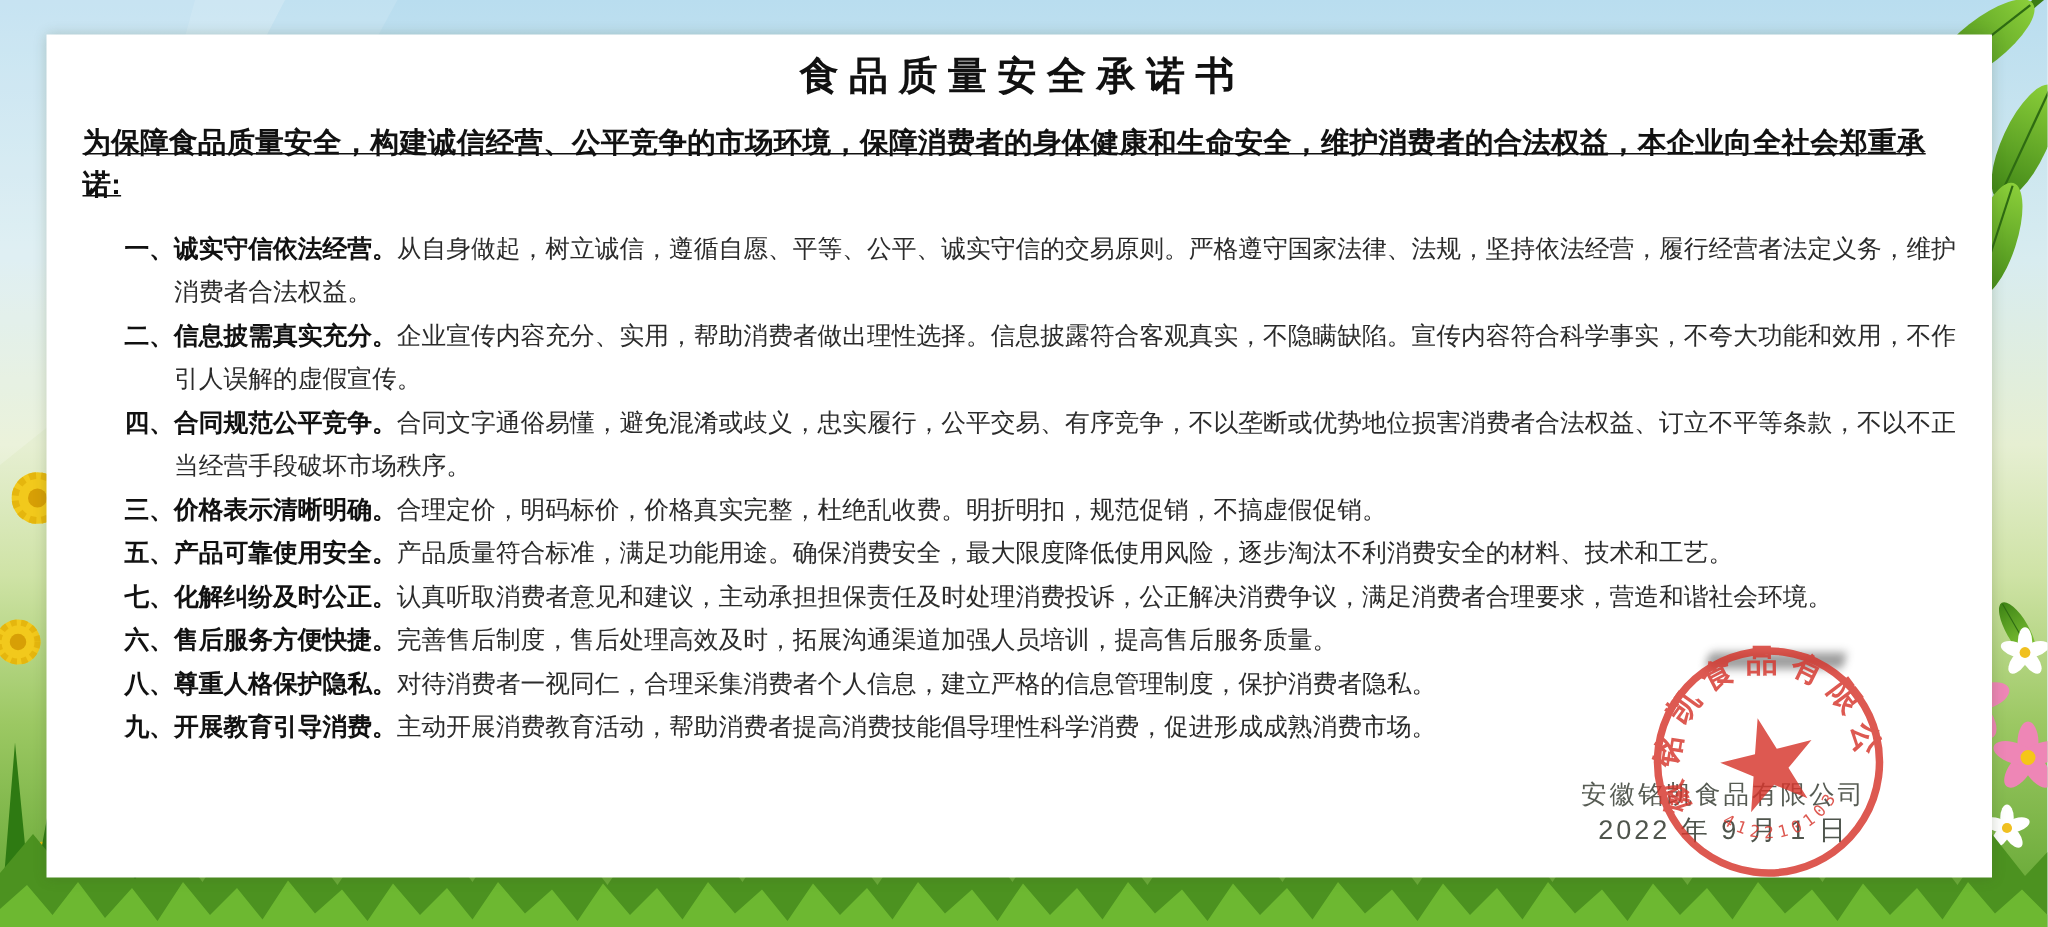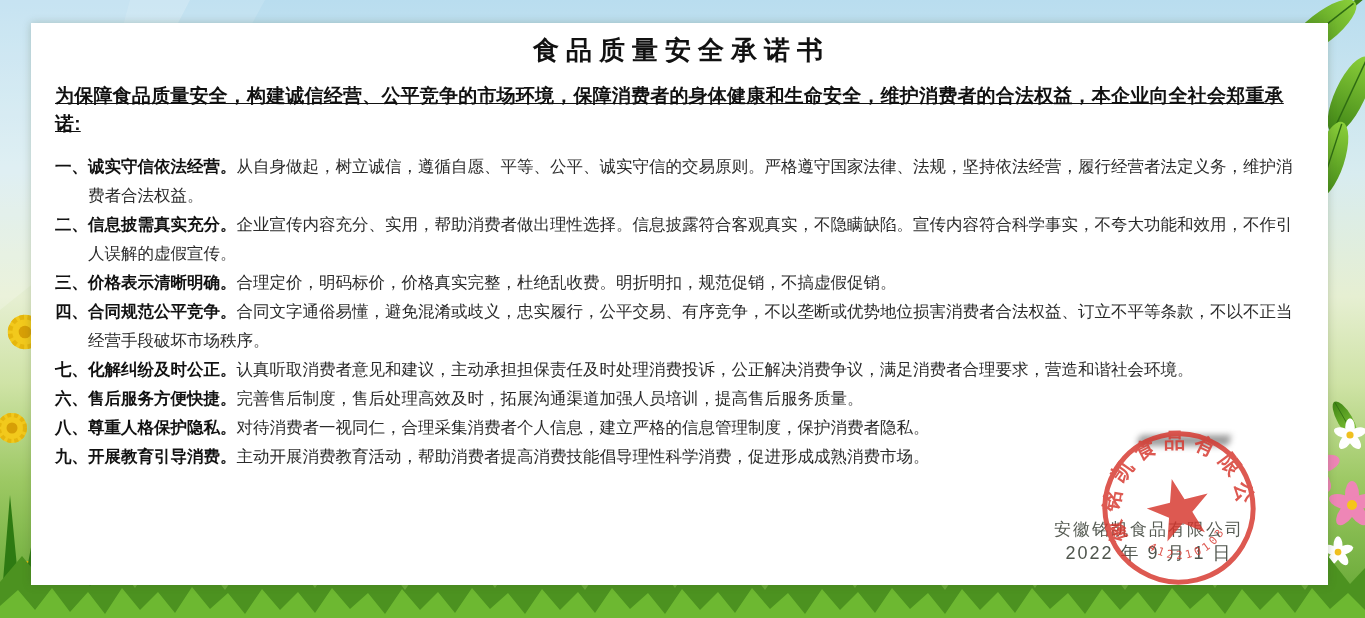--- a/index.html
+++ b/index.html
@@ -15,21 +15,21 @@
     box-sizing:border-box;padding:0 20px 0 24px;
   }
   .title{
     margin:10px 0 0 0;text-align:center;
     font-size:26px;font-weight:700;letter-spacing:7px;color:#111;
   }
   .intro{
     margin:14px 0 0 0;font-size:19px;font-weight:700;color:#111;
     line-height:28px;letter-spacing:.2px;text-decoration:underline;
   }
-  .items{margin-top:14px;}
+  .items{margin-top:14px;margin-left:28px;}
   .item{
     margin:0;font-size:16.5px;line-height:29px;color:#2b2b2b;
     padding-left:33px;text-indent:-33px;
   }
   .item .num,.item .lead{font-weight:700;color:#111;}
   .sig{
     position:absolute;right:84px;bottom:20px;text-align:center;
     color:#575c54;z-index:3;
   }
   .sig .co{font-size:17px;letter-spacing:2px;}
@@ -134,22 +134,23 @@
 
 <div class="card">
 
   <h1 class="title">食品质量安全承诺书</h1>
 
   <p class="intro">为保障食品质量安全，构建诚信经营、公平竞争的市场环境，保障消费者的身体健康和生命安全，维护消费者的合法权益，本企业向全社会郑重承诺:</p>
 
   <div class="items">
     <p class="item"><span class="num">一、</span><span class="lead">诚实守信依法经营。</span><span class="body">从自身做起，树立诚信，遵循自愿、平等、公平、诚实守信的交易原则。严格遵守国家法律、法规，坚持依法经营，履行经营者法定义务，维护消费者合法权益。</span></p>
     <p class="item"><span class="num">二、</span><span class="lead">信息披需真实充分。</span><span class="body">企业宣传内容充分、实用，帮助消费者做出理性选择。信息披露符合客观真实，不隐瞒缺陷。宣传内容符合科学事实，不夸大功能和效用，不作引人误解的虚假宣传。</span></p>
+    <p class="item"><span class="num">四、</span><span class="lead">合同规范公平竞争。</span><span class="body">合同文字通俗易懂，避免混淆或歧义，忠实履行，公平交易、有序竞争，不以垄断或优势地位损害消费者合法权益、订立不平等条款，不以不正当经营手段破坏市场秩序。</span></p>
     <p class="item"><span class="num">三、</span><span class="lead">价格表示清晰明确。</span><span class="body">合理定价，明码标价，价格真实完整，杜绝乱收费。明折明扣，规范促销，不搞虚假促销。</span></p>
-    <p class="item"><span class="num">四、</span><span class="lead">合同规范公平竞争。</span><span class="body">合同文字通俗易懂，避免混淆或歧义，忠实履行，公平交易、有序竞争，不以垄断或优势地位损害消费者合法权益、订立不平等条款，不以不正当经营手段破坏市场秩序。</span></p>
+    <p class="item"><span class="num">五、</span><span class="lead">产品可靠使用安全。</span><span class="body">产品质量符合标准，满足功能用途。确保消费安全，最大限度降低使用风险，逐步淘汰不利消费安全的材料、技术和工艺。</span></p>
     <p class="item"><span class="num">七、</span><span class="lead">化解纠纷及时公正。</span><span class="body">认真听取消费者意见和建议，主动承担担保责任及时处理消费投诉，公正解决消费争议，满足消费者合理要求，营造和谐社会环境。</span></p>
     <p class="item"><span class="num">六、</span><span class="lead">售后服务方便快捷。</span><span class="body">完善售后制度，售后处理高效及时，拓展沟通渠道加强人员培训，提高售后服务质量。</span></p>
     <p class="item"><span class="num">八、</span><span class="lead">尊重人格保护隐私。</span><span class="body">对待消费者一视同仁，合理采集消费者个人信息，建立严格的信息管理制度，保护消费者隐私。</span></p>
     <p class="item"><span class="num">九、</span><span class="lead">开展教育引导消费。</span><span class="body">主动开展消费教育活动，帮助消费者提高消费技能倡导理性科学消费，促进形成成熟消费市场。</span></p>
   </div>
 
   <div class="smudge"></div>
 
   <div class="sig">
     <div class="co">安徽铭凯食品有限公司</div>

